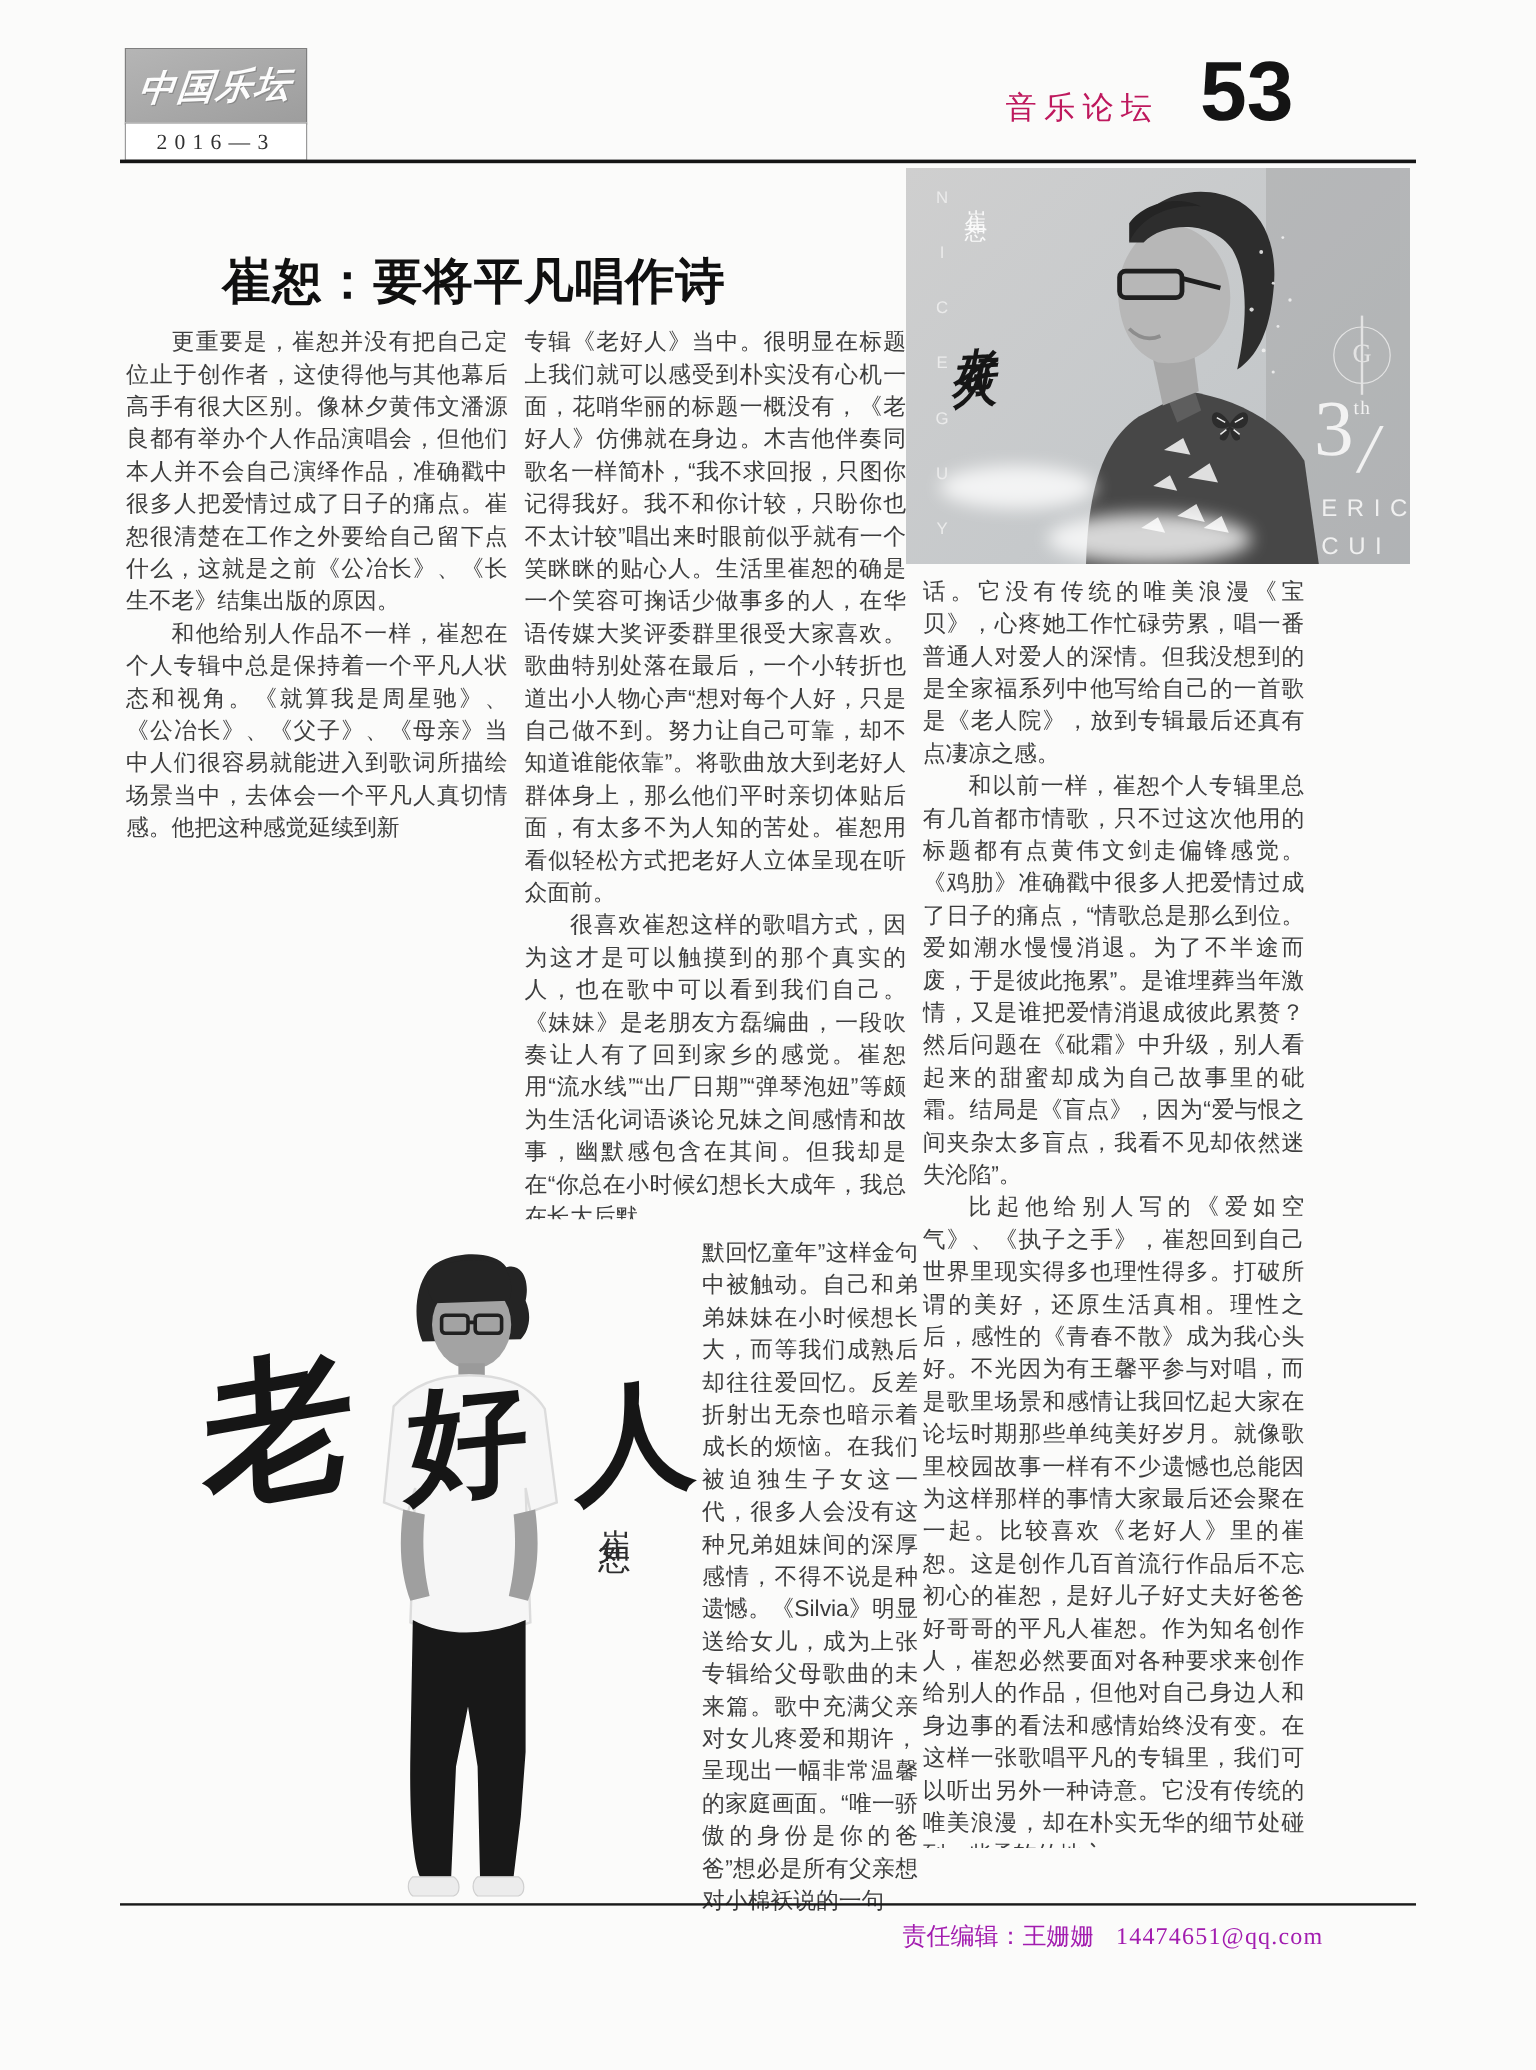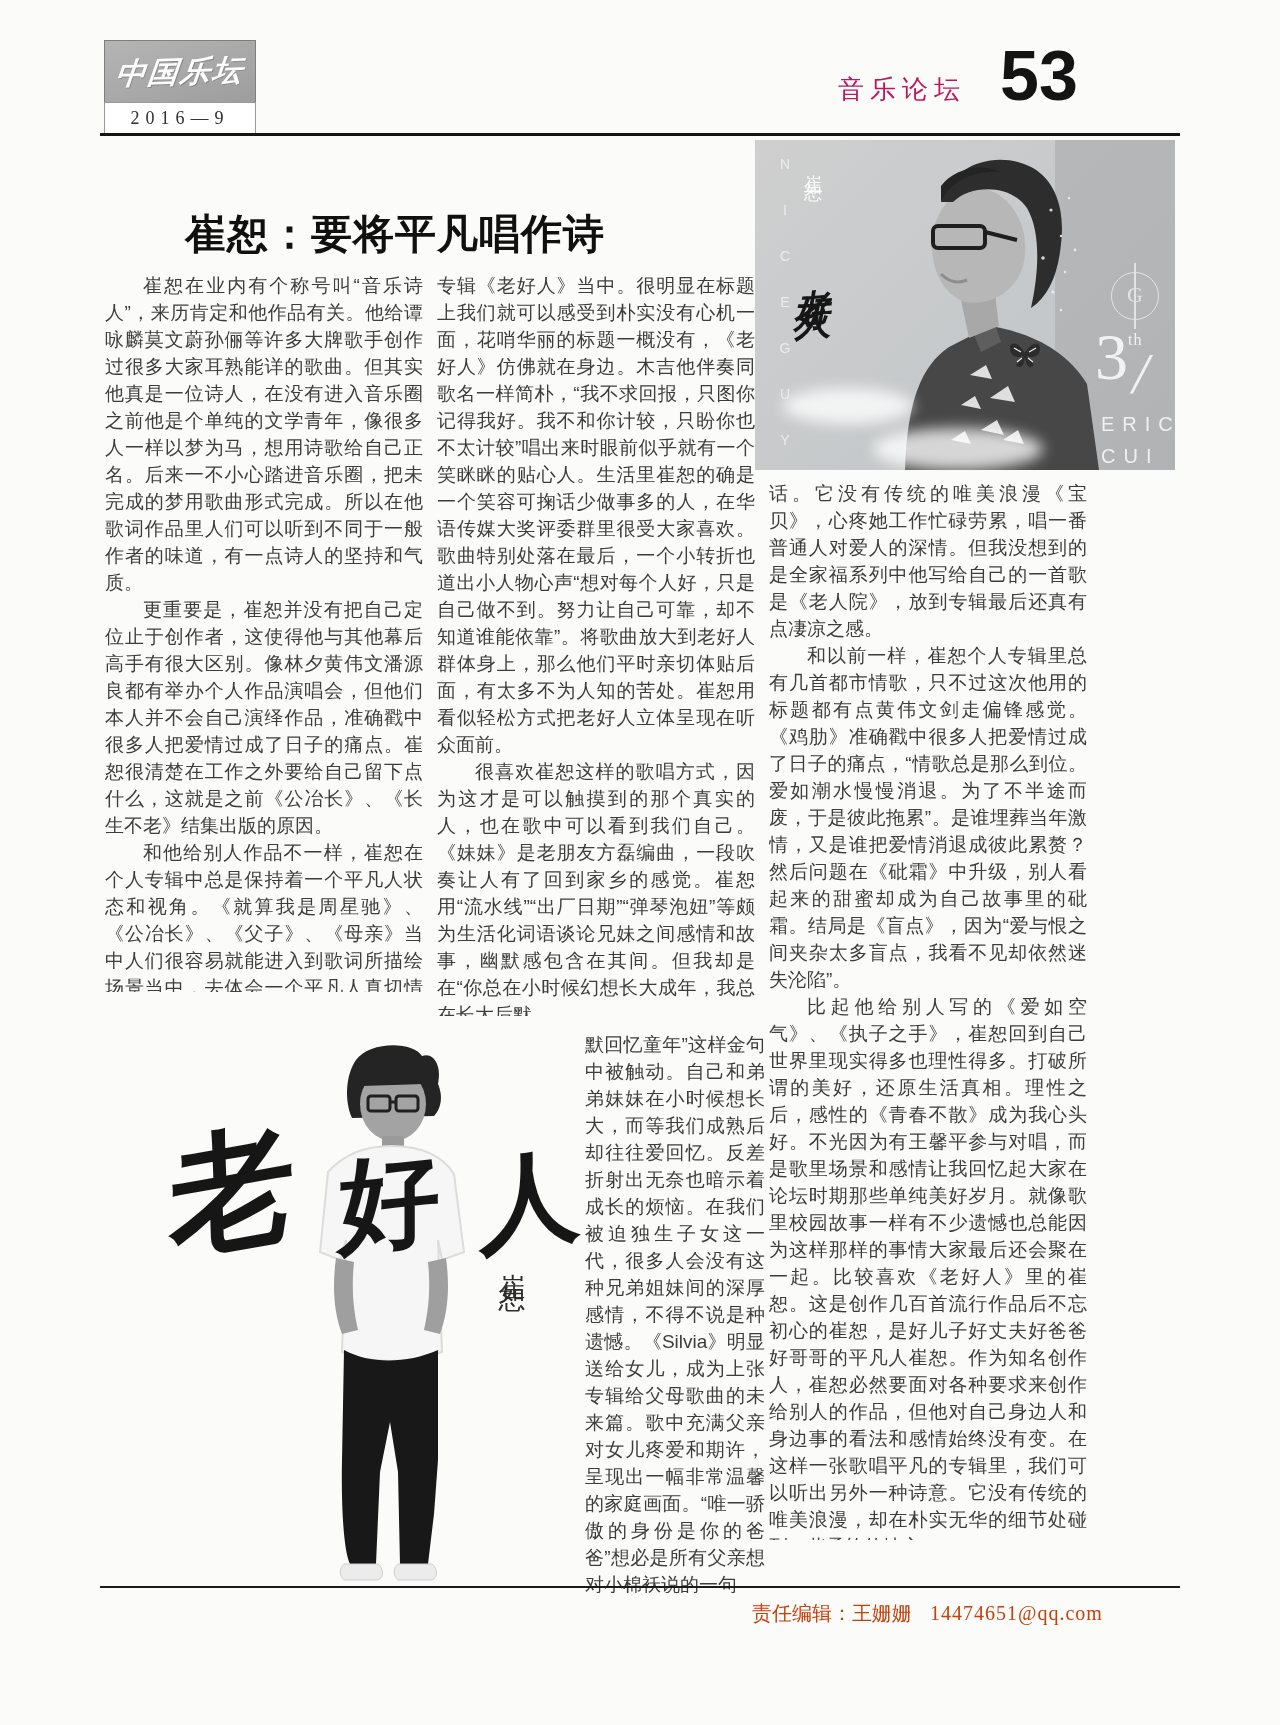--- a/index.html
+++ b/index.html
@@ -69,32 +69,32 @@
   #cal-old{left:168px;top:1128px;font-size:128px;transform:rotate(-10deg) skewX(-8deg);}
   #cal-good{left:338px;top:1152px;font-size:102px;transform:rotate(-6deg) skewX(-6deg);z-index:3;}
   #cal-ren{left:478px;top:1150px;font-size:102px;transform:rotate(-8deg) skewX(-6deg);}
   .photo-man{position:absolute;left:298px;top:1040px;width:185px;height:548px;z-index:2;}
   .photo-artist-vert{position:absolute;left:494px;top:1252px;height:130px;font-size:27px;color:#2c2c2c;
             font-family:"Liberation Serif",serif;letter-spacing:12px;}
 
   
   .footer-rule{position:absolute;left:100px;top:1586px;width:1080px;height:2px;background:#1a1a1a;}
   .footer-text{position:absolute;left:752px;top:1600px;font-family:"Liberation Serif",serif;
-            font-size:20px;color:#c2410c;}
+            font-size:20px;color:#a21caf;}
   .footer-text .email{margin-left:18px;letter-spacing:1px;}
 </style>
 </head>
 <body>
 
 <div id="page">
 
   <div class="logo-box">
     <span>中国乐坛</span>
   </div>
-  <div class="logo-issue">2016—9</div>
+  <div class="logo-issue">2016—3</div>
   <div class="section-label">音乐论坛</div>
   <div class="page-num">53</div>
   <div class="header-rule"></div>
 
   <h1 class="article-title">崔恕：要将平凡唱作诗</h1>
 
   <div class="album-cover">
     <svg class="cover-man" viewBox="0 0 310 330" preserveAspectRatio="xMidYMax meet">
       <rect x="190" y="0" width="120" height="330" fill="#9b9b9b" opacity="0.4"></rect>
       <path d="M40,330 C42,262 56,226 84,207 L125,186 C162,192 200,208 222,244 L234,330 Z" fill="#474747"></path>
@@ -135,21 +135,20 @@
       <div>CUI</div>
     </div>
     <svg class="butterfly" viewBox="0 0 36 30">
       <path d="M18,15 C10,2 2,4 3,12 C4,19 12,21 18,17 C12,22 6,28 12,29 C16,30 18,22 18,18 Z" fill="#2c2c2c"></path>
       <path d="M18,15 C26,2 34,4 33,12 C32,19 24,21 18,17 C24,22 30,28 24,29 C20,30 18,22 18,18 Z" fill="#2c2c2c"></path>
       <path d="M7,10 L14,14 M10,24 L15,20 M29,10 L22,14 M26,24 L21,20" stroke="#ededed" stroke-width="1.2"></path>
     </svg>
   </div>
 
   <div id="col1" class="col">
-    <p class="ind">崔恕在业内有个称号叫“音乐诗人”，来历肯定和他作品有关。他给谭咏麟莫文蔚孙俪等许多大牌歌手创作过很多大家耳熟能详的歌曲。但其实他真是一位诗人，在没有进入音乐圈之前他是个单纯的文学青年，像很多人一样以梦为马，想用诗歌给自己正名。后来一不小心踏进音乐圈，把未完成的梦用歌曲形式完成。所以在他歌词作品里人们可以听到不同于一般作者的味道，有一点诗人的坚持和气质。</p>
     <p class="ind">更重要是，崔恕并没有把自己定位止于创作者，这使得他与其他幕后高手有很大区别。像林夕黄伟文潘源良都有举办个人作品演唱会，但他们本人并不会自己演绎作品，准确戳中很多人把爱情过成了日子的痛点。崔恕很清楚在工作之外要给自己留下点什么，这就是之前《公冶长》、《长生不老》结集出版的原因。</p>
     <p class="ind">和他给别人作品不一样，崔恕在个人专辑中总是保持着一个平凡人状态和视角。《就算我是周星驰》、《公冶长》、《父子》、《母亲》当中人们很容易就能进入到歌词所描绘场景当中，去体会一个平凡人真切情感。他把这种感觉延续到新</p>
   </div>
 
   <div id="col2" class="col">
     <p>专辑《老好人》当中。很明显在标题上我们就可以感受到朴实没有心机一面，花哨华丽的标题一概没有，《老好人》仿佛就在身边。木吉他伴奏同歌名一样简朴，“我不求回报，只图你记得我好。我不和你计较，只盼你也不太计较”唱出来时眼前似乎就有一个笑眯眯的贴心人。生活里崔恕的确是一个笑容可掬话少做事多的人，在华语传媒大奖评委群里很受大家喜欢。歌曲特别处落在最后，一个小转折也道出小人物心声“想对每个人好，只是自己做不到。努力让自己可靠，却不知道谁能依靠”。将歌曲放大到老好人群体身上，那么他们平时亲切体贴后面，有太多不为人知的苦处。崔恕用看似轻松方式把老好人立体呈现在听众面前。</p>
     <p class="ind">很喜欢崔恕这样的歌唱方式，因为这才是可以触摸到的那个真实的人，也在歌中可以看到我们自己。《妹妹》是老朋友方磊编曲，一段吹奏让人有了回到家乡的感觉。崔恕用“流水线”“出厂日期”“弹琴泡妞”等颇为生活化词语谈论兄妹之间感情和故事，幽默感包含在其间。但我却是在“你总在小时候幻想长大成年，我总在长大后默</p>
   </div>
 
   <div id="col2n" class="col">

